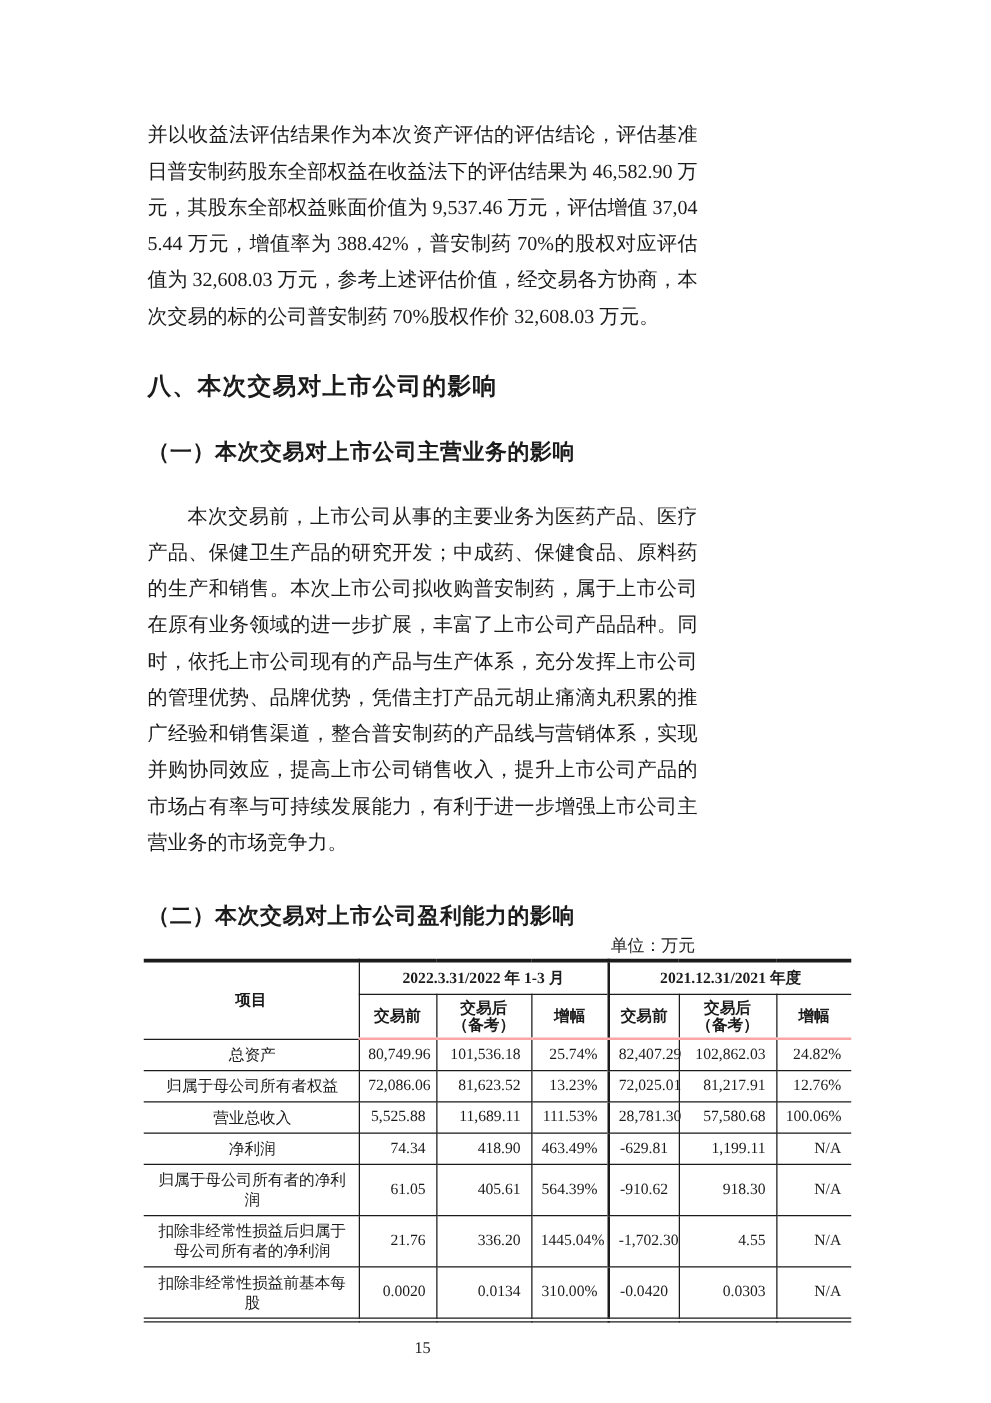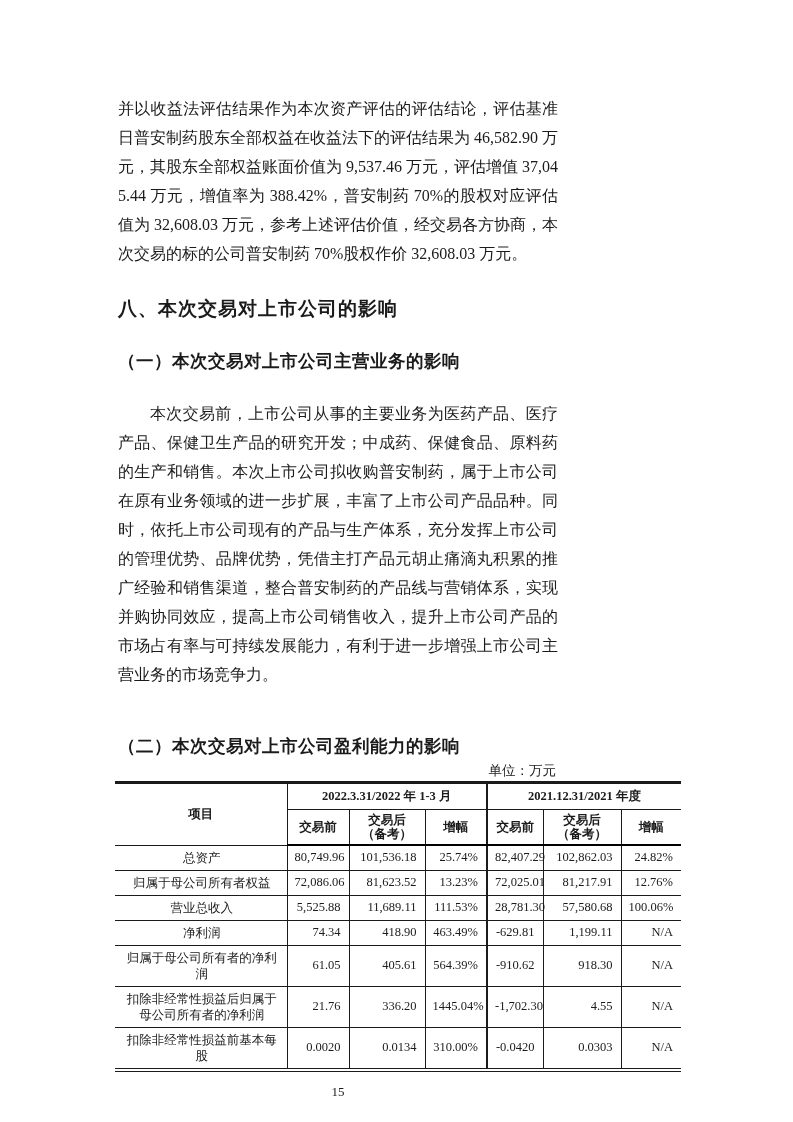--- a/index.html
+++ b/index.html
@@ -32,21 +32,21 @@
   }
   .h2 {
     font-family: "Liberation Sans", "DejaVu Sans", sans-serif;
     font-weight: bold;
     font-size: 17.5px;
     margin-top: 27px;
     letter-spacing: 0.5px;
   }
   .h2.first { margin-top: 27px; }
   .p2 { margin-top: 26px; }
-  .h3 { margin-top: 45px; }
+  .h3 { margin-top: 31px; }
   .p3 { margin-top: 22px; }
   .unit-row {
     margin-top: 4px;
     text-align: right;
     font-size: 13.5px;
     line-height: 17px;
     padding-right: 2px;
   }
   .fin-table {
     width: 566px;
@@ -65,21 +65,21 @@
     vertical-align: middle;
   }
   .fin-table th {
     font-weight: bold;
     text-align: center;
     padding: 5px 3px;
   }
   .fin-table th.prewrap { white-space: pre-line; line-height: 14px; padding: 3px 2px; }
   .fin-table tr > *:first-child { border-left: none; }
   .fin-table tr > *:last-child { border-right: none; }
-  .fin-table thead tr:last-child th { border-bottom: 2px solid #000000; }
+  .fin-table thead tr:last-child th { border-bottom: 2px solid #fca5a5; }
   .fin-table .group-end { border-right-width: 2px; }
   .fin-table td.c-label { text-align: center; padding: 4px 4px 4px 6px; line-height: 16px; }
   .fin-table td.c-num { text-align: right; padding-right: 8px; font-family: "Liberation Serif", serif; }
   .page-num {
     margin-top: 12px;
     text-align: center;
     font-size: 13px;
   }
   col.c0 { width: 172px; }
   col.c1 { width: 62px; }

